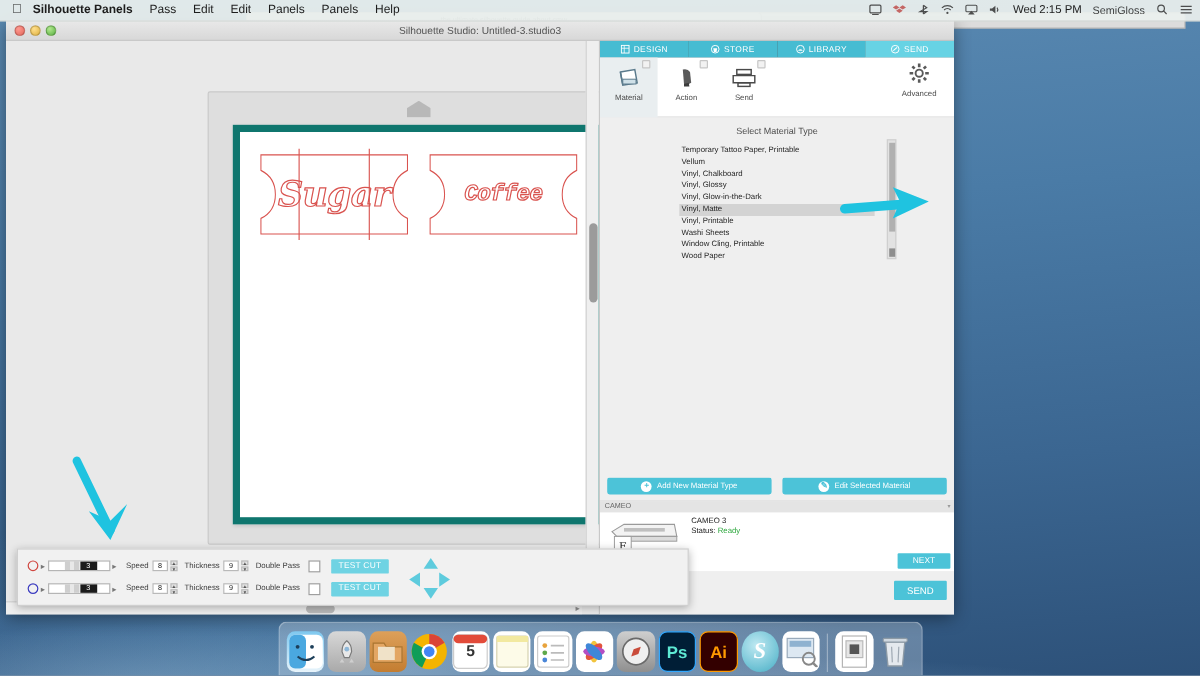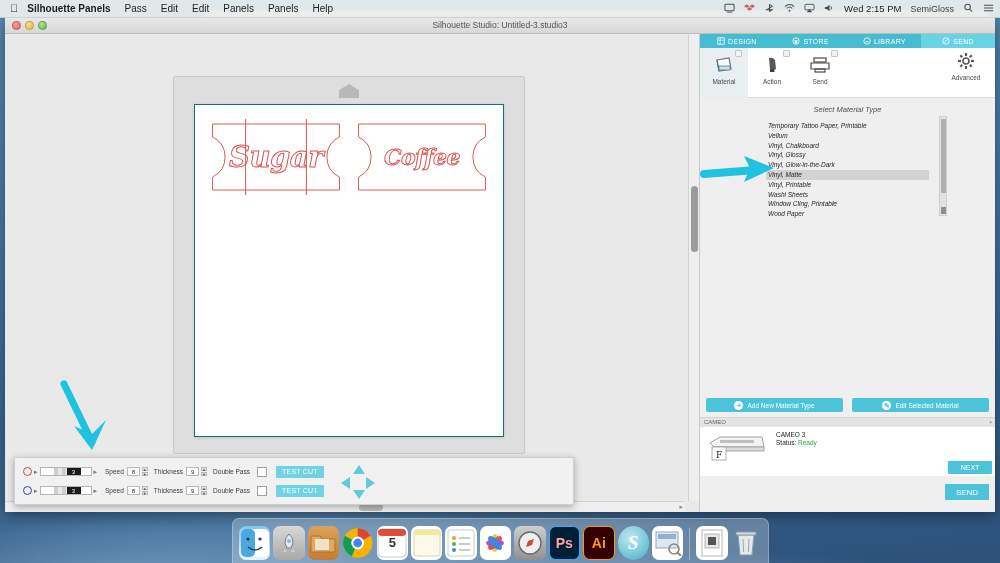--- a/index.html
+++ b/index.html
@@ -49,21 +49,21 @@
     overflow: hidden; white-space: nowrap;
   }
   #bg-window2 {
     position: absolute; top: 10px; left: 560px; width: 428px; height: 14px;
     background: #dcdcdc; border: 1px solid #b4b4b4; border-radius: 4px 4px 0 0;
     z-index: 4;
   }
 
   
   #app-window {
-    position: absolute; top: 17px; left: 5px; width: 990px; height: 495px;
+    position: absolute; top: 17px; left: 5px; width: 790px; height: 495px;
     background: #f4f4f4; z-index: 10;
     box-shadow: 0 3px 14px rgba(0,0,0,.45);
     display: flex; flex-direction: column;
   }
   #titlebar {
     height: 17px; background: linear-gradient(#e9e9e9,#d8d8d8);
     border-bottom: 1px solid #bdbdbd;
     display: flex; align-items: center; position: relative;
   }
   #titlebar .lights { display: flex; gap: 4px; padding-left: 7px; }
@@ -86,38 +86,38 @@
     position: absolute; left: 168px; top: 42px; width: 352px; height: 378px;
     background: #dedede; border: 1px solid #c9c9c9; border-radius: 2px;
   }
   #mat-tab {
     position: absolute; left: 50%; top: 7px; transform: translateX(-50%);
     width: 20px; height: 14px; background: #b8b8b8;
     clip-path: polygon(50% 0%, 100% 45%, 100% 100%, 0 100%, 0 45%);
   }
   #page {
     position: absolute; left: 20px; top: 27px; right: 20px; bottom: 16px;
-    background: #fff; border: 1px solid #0f766e;
+    background: #fff; border: 6px solid #0f766e;
     box-shadow: 0 1px 3px rgba(0,0,0,.12);
   }
   .labels-grid {
     position: absolute; left: 14px; top: 14px; right: 14px;
     display: grid; grid-template-columns: 1fr 1fr; gap: 9px 12px;
   }
   .label-card { position: relative; height: 76px; }
   .label-card svg { position: absolute; inset: 0; width: 100%; height: 100%; }
   .label-text {
     position: absolute; inset: 0; display: flex; align-items: center; justify-content: center;
     font-family: "DejaVu Serif", serif; font-style: italic; font-weight: bold;
     font-size: 29px; color: transparent;
     -webkit-text-stroke: 1px #d9534f;
     letter-spacing: -.5px;
     text-shadow: 0 0 0 transparent;
   }
-  .label-text.small { font-size: 22px; }
+  .label-text.small { font-size: 19px; font-family: Liberation Mono, monospace; }
 
   
   #hscroll {
     position: absolute; left: 0; right: 14px; bottom: 0; height: 11px;
     background: #efefef; border-top: 1px solid #d2d2d2;
   }
   #hscroll .thumb {
     position: absolute; left: 52%; top: 2px; width: 24px; height: 7px;
     background: #b9b9b9; border-radius: 4px;
   }
@@ -151,21 +151,21 @@
   .mode.sel { background: #e9eef0; height: 50px; }
   .mode .glyph { height: 26px; display: flex; align-items: center; justify-content: center; }
   .mode .mlabel { font-size: 6.5px; color: #4a4a4a; }
   .mode .badge {
     position: absolute; top: 2px; right: 6px; width: 7px; height: 7px;
     border: 1px solid #c6c6c6; background: #f2f2f2; border-radius: 1px;
   }
   #advanced { position: absolute; right: 6px; top: 4px; width: 46px; text-align: center; }
   #advanced .mlabel { font-size: 6.5px; color: #4a4a4a; }
 
-  #material-section { flex: 1; padding-top: 7px; position: relative; background: #efefef; font-style: italic; }
+  #material-section { flex: 1; padding-top: 7px; position: relative; background: #efefef; }
   #select-material-title { text-align: center; font-size: 7.5px; color: #4e4e4e; margin-bottom: 7px; }
   #material-list {
     position: relative; margin: 0 66px 0 66px; height: 265px; overflow: hidden;
   }
   .mat-item {
     font-size: 6.5px; color: #1f1f1f; line-height: 9.8px; padding-left: 2px;
     white-space: nowrap;
   }
   .mat-item.selected { background: #d3d3d3; }
   #mat-scroll {
@@ -682,21 +682,21 @@
         </g>
       </svg>
   </div>
   <div class="dock-icon" style="background:linear-gradient(#cfcfcf,#8f8f8f);">
     <svg width="26" height="26" viewBox="0 0 26 26">
         <circle cx="13" cy="13" r="11" fill="#efefef" stroke="#6a6a6a" stroke-width="1.4"></circle>
         <path d="M17 9 L11 11 L9 17 L15 15 Z" fill="#c94b3a"></path>
       </svg>
   </div>
   <div class="dock-icon" style="background:#001e36;border:1.4px solid #31a8ff;">
-    <span style="color:#fca5a5;font-size:14px;">Ps</span>
+    <span style="color:#5eead4;font-size:14px;">Ps</span>
   </div>
   <div class="dock-icon" style="background:#330000;border:1.4px solid #ff9a00;">
     <span style="color:#ff9a00;font-size:14px;">Ai</span>
   </div>
   <div class="dock-icon" style="background:radial-gradient(circle at 40% 35%,#bfe9f2,#46aec5);border-radius:50%;">
     <span style="color:#fff;font-family:'Liberation Serif',serif;font-style:italic;font-size:19px;">S</span>
 
   </div>
   <div class="dock-icon" style="background:#fff;">
     <svg width="28" height="26" viewBox="0 0 28 26">

